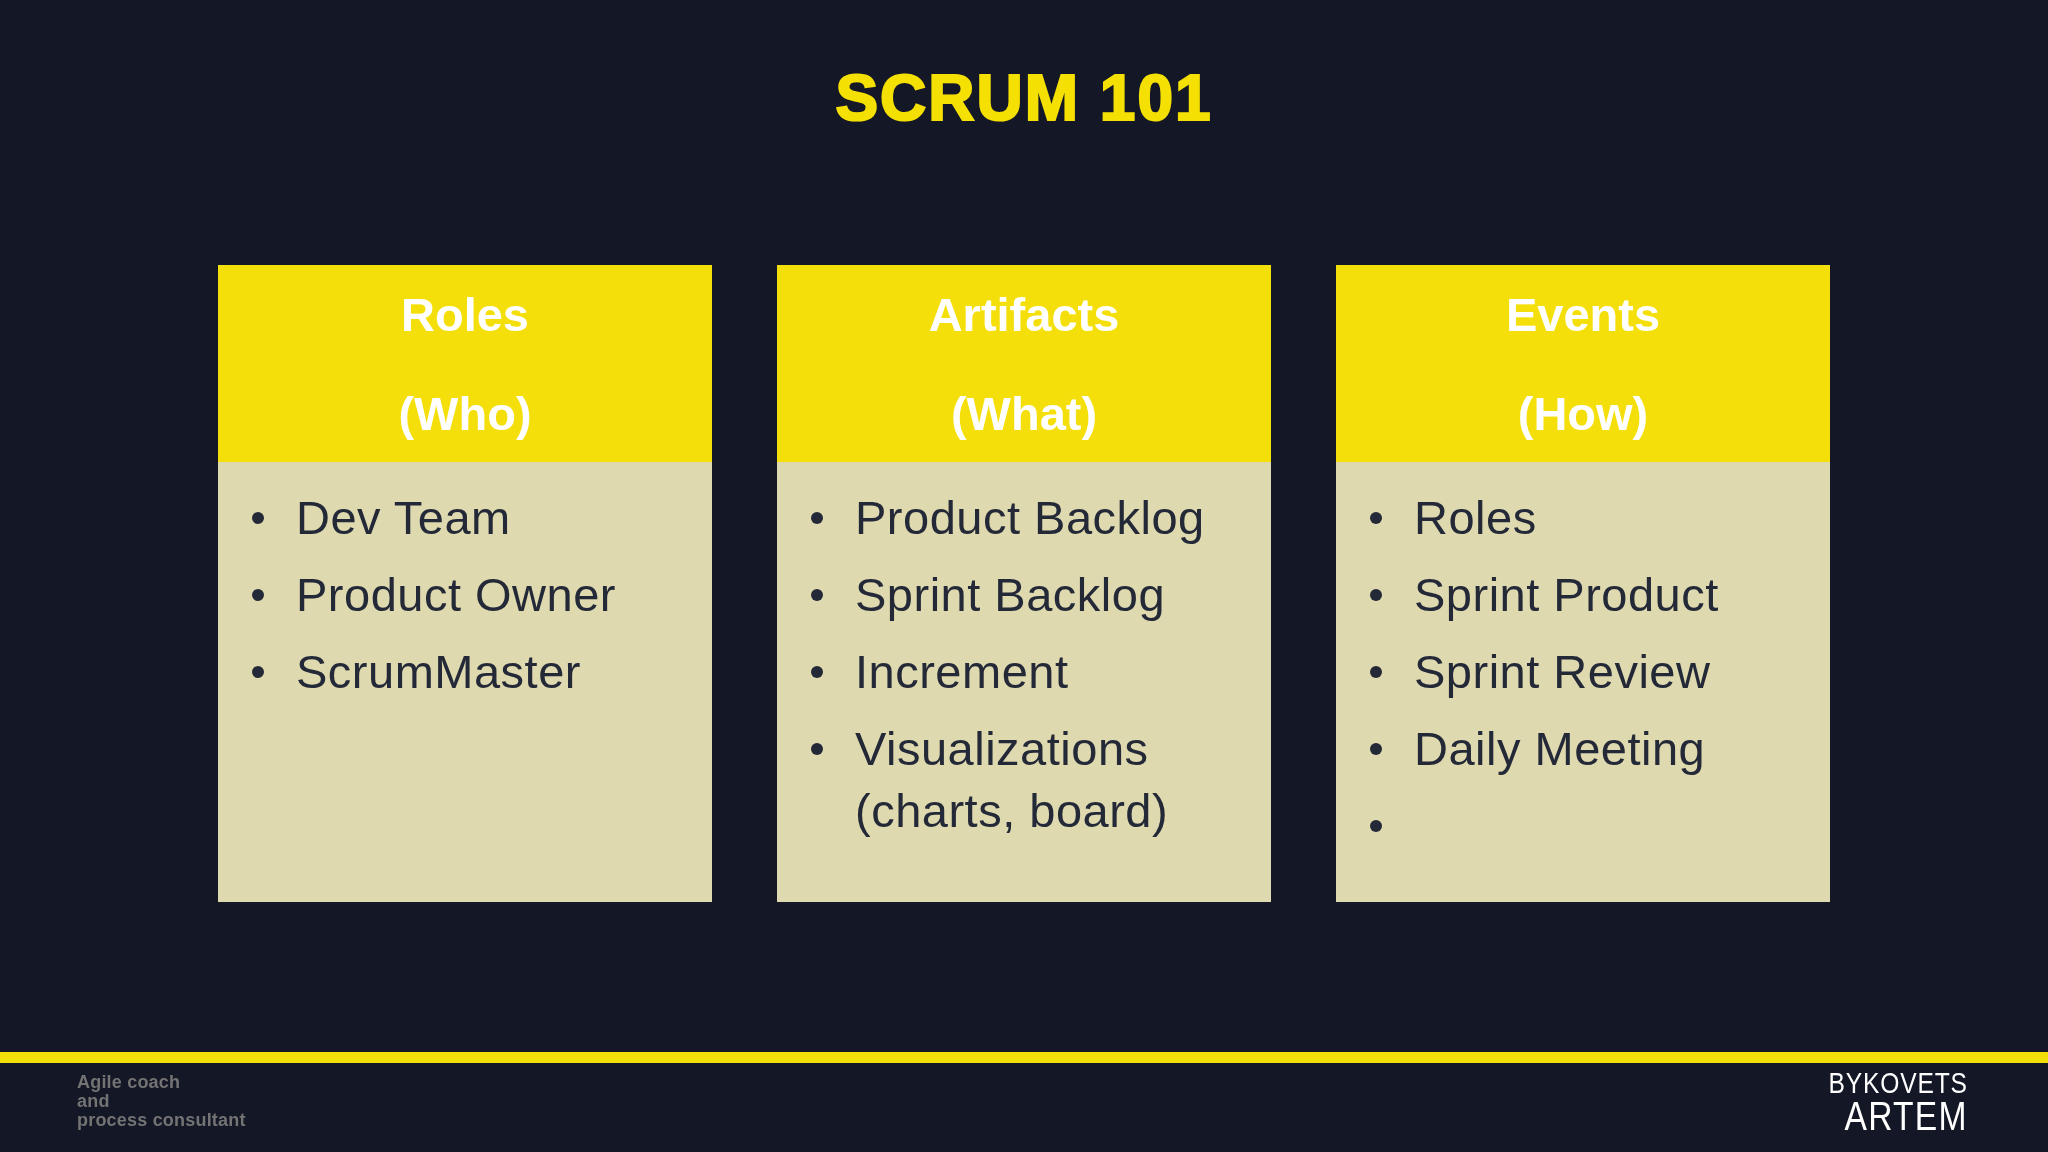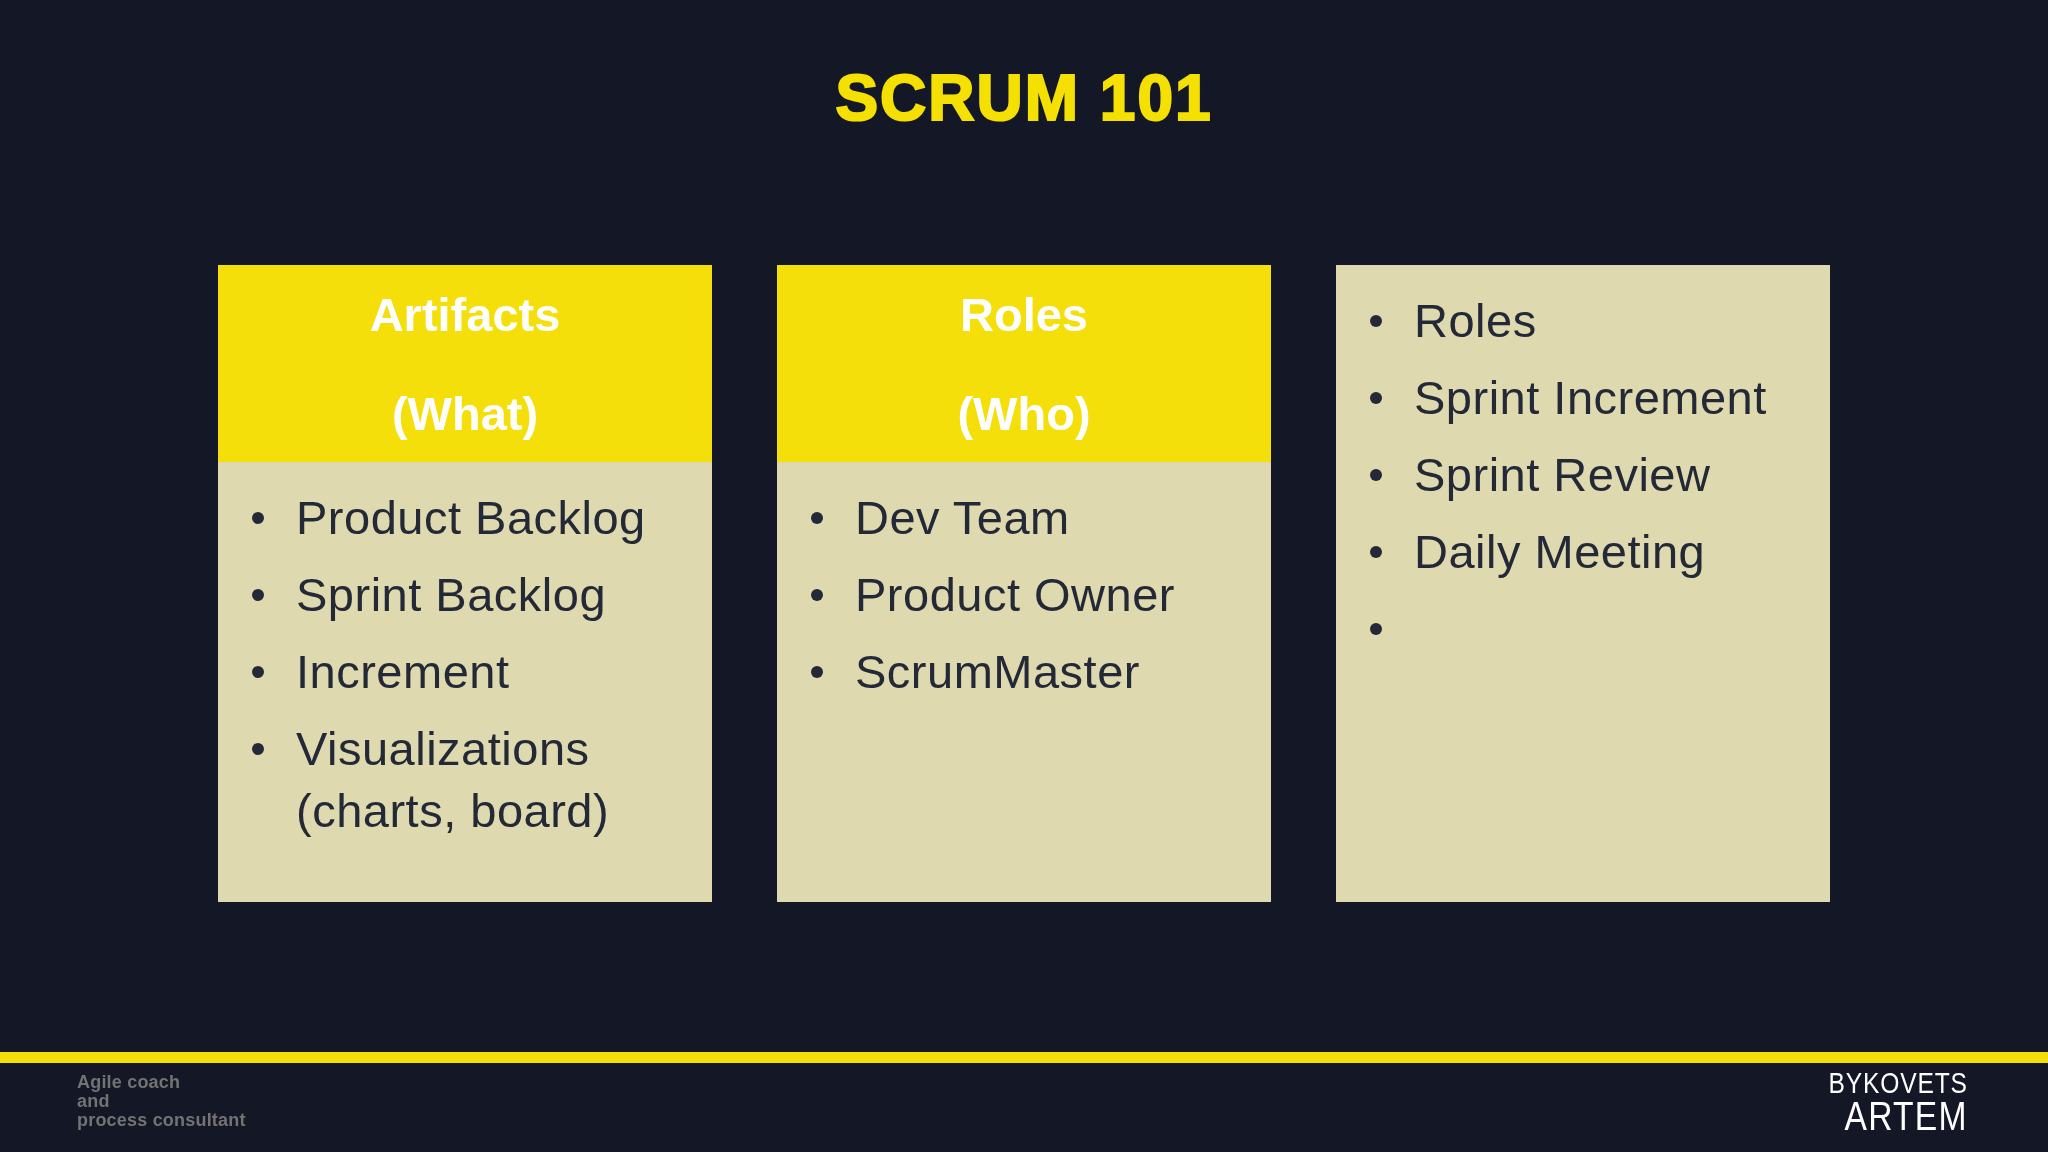--- a/index.html
+++ b/index.html
@@ -139,20 +139,43 @@
 <body>
 
 <div class="slide">
 
   <div class="slide-title">SCRUM 101</div>
 
   <div class="cards">
 
     <div class="card">
       <div class="card-header">
+        <div class="line">Roles</div>
+        <div class="line">(Who)</div>
+      </div>
+      <div class="card-body">
+        <ul class="bullet-list">
+          <li>
+            <span class="dot"></span>
+            <span class="item-label">Dev Team</span>
+          </li>
+          <li>
+            <span class="dot"></span>
+            <span class="item-label">Product Owner</span>
+          </li>
+          <li>
+            <span class="dot"></span>
+            <span class="item-label">ScrumMaster</span>
+          </li>
+        </ul>
+      </div>
+    </div>
+
+    <div class="card">
+      <div class="card-header">
         <div class="line">Artifacts</div>
         <div class="line">(What)</div>
       </div>
       <div class="card-body">
         <ul class="bullet-list">
           <li>
             <span class="dot"></span>
             <span class="item-label">Product Backlog</span>
           </li>
           <li>
@@ -166,51 +189,32 @@
           <li>
             <span class="dot"></span>
             <span class="item-label">Visualizations (charts, board)</span>
           </li>
         </ul>
       </div>
     </div>
 
     <div class="card">
       <div class="card-header">
-        <div class="line">Roles</div>
-        <div class="line">(Who)</div>
+        <div class="line">Events</div>
+        <div class="line">(How)</div>
       </div>
       <div class="card-body">
         <ul class="bullet-list">
           <li>
             <span class="dot"></span>
-            <span class="item-label">Dev Team</span>
-          </li>
-          <li>
-            <span class="dot"></span>
-            <span class="item-label">Product Owner</span>
-          </li>
-          <li>
-            <span class="dot"></span>
-            <span class="item-label">ScrumMaster</span>
-          </li>
-        </ul>
-      </div>
-    </div>
-
-    <div class="card">
-      <div class="card-body">
-        <ul class="bullet-list">
-          <li>
-            <span class="dot"></span>
             <span class="item-label">Roles</span>
           </li>
           <li>
             <span class="dot"></span>
-            <span class="item-label">Sprint Increment</span>
+            <span class="item-label">Sprint Product</span>
           </li>
           <li>
             <span class="dot"></span>
             <span class="item-label">Sprint Review</span>
           </li>
           <li>
             <span class="dot"></span>
             <span class="item-label">Daily Meeting</span>
           </li>
           <li>

